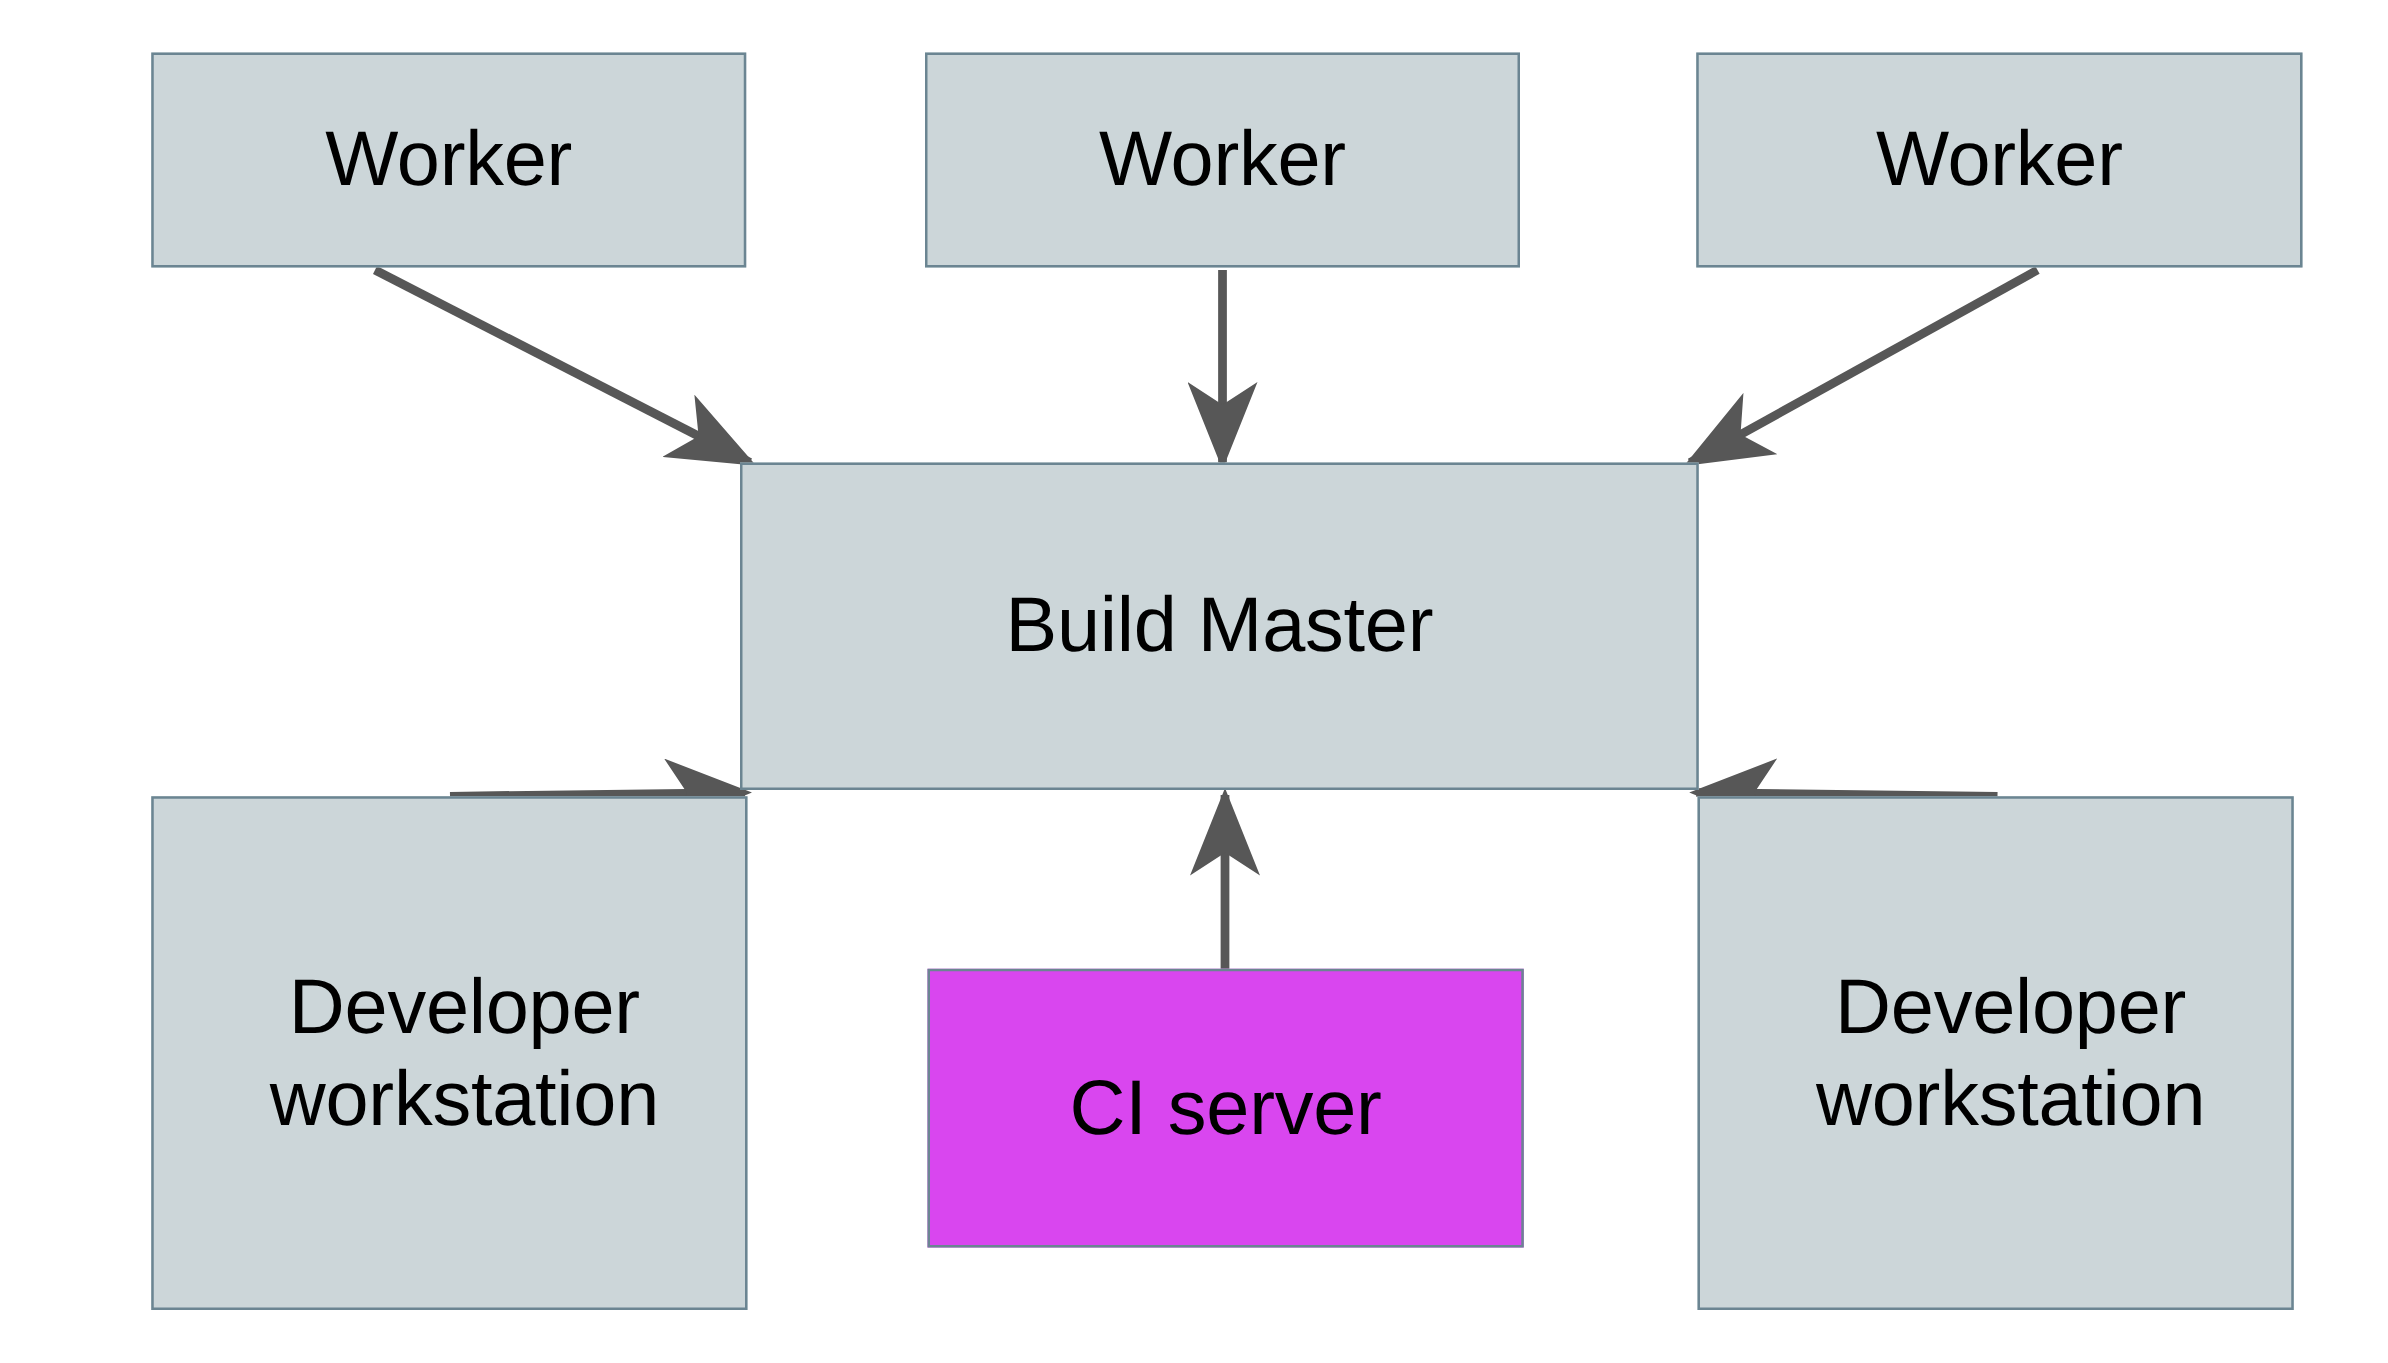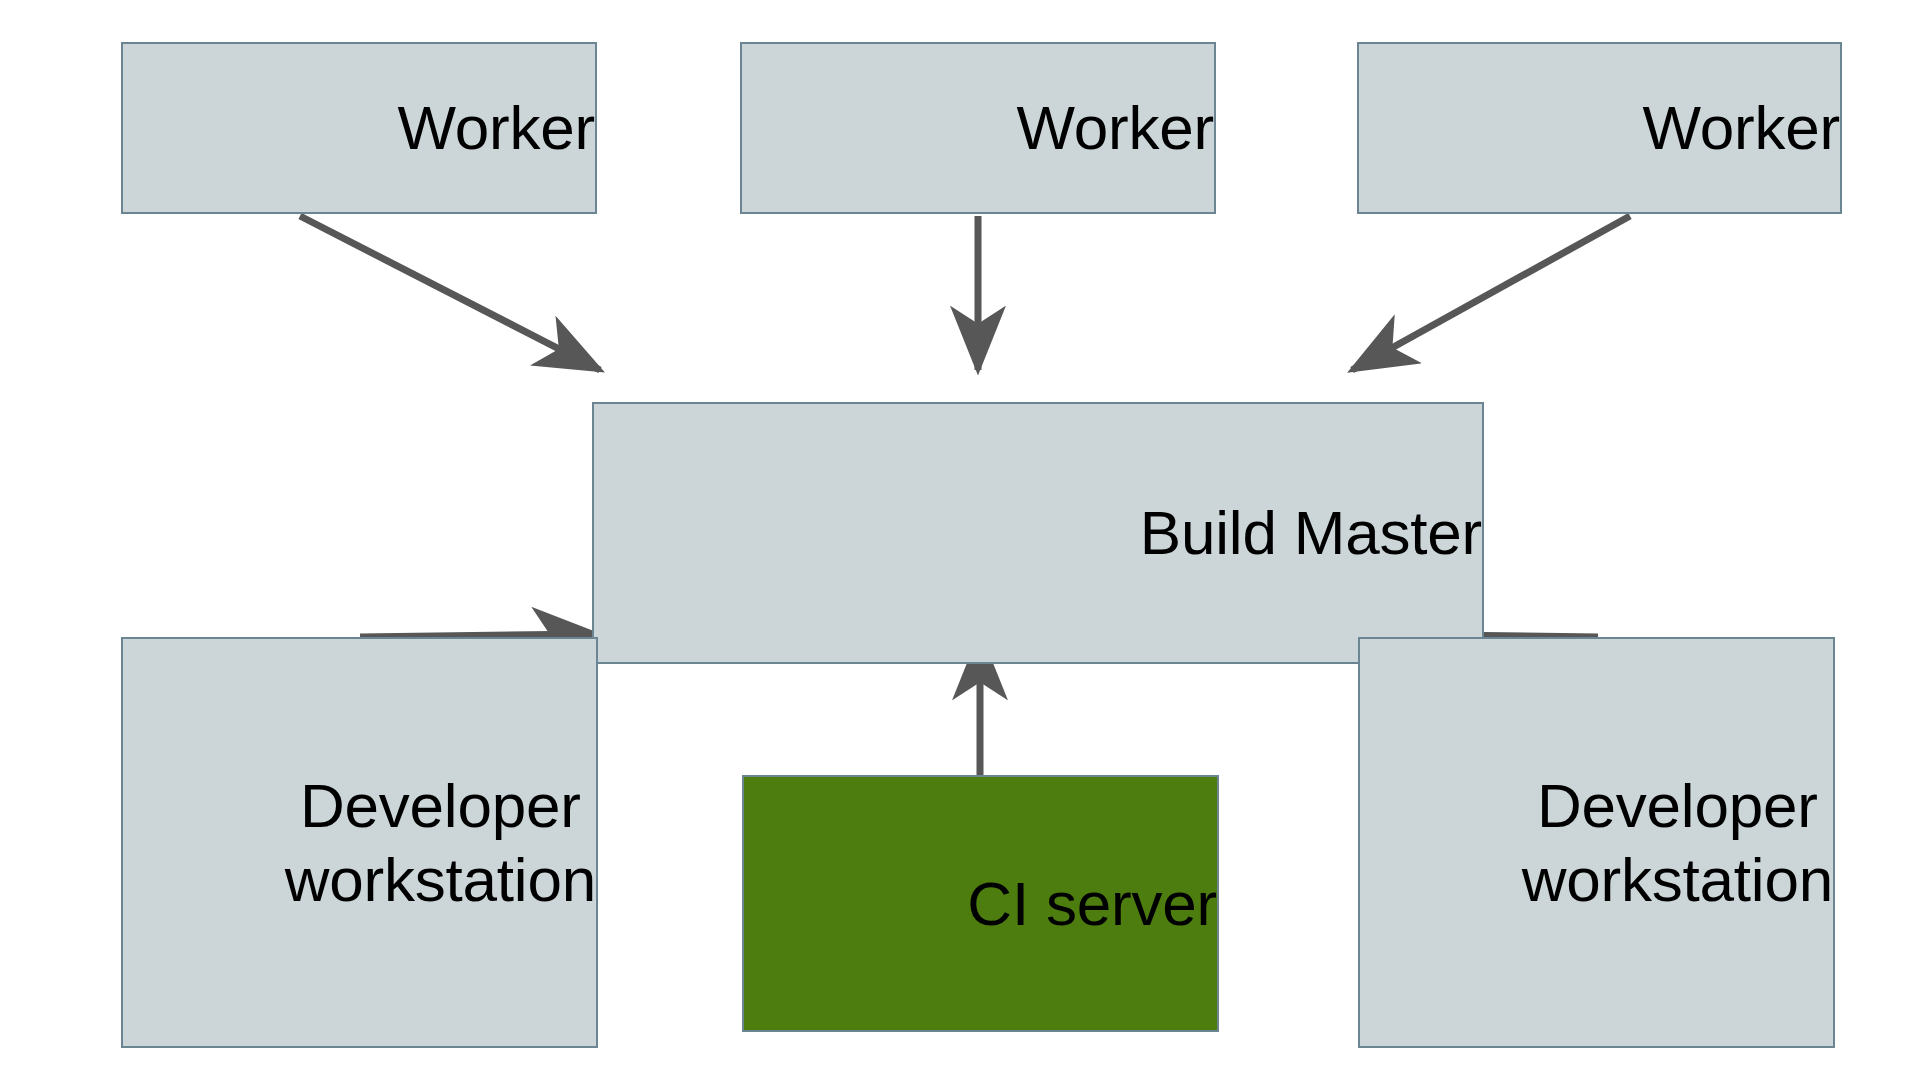--- a/index.html
+++ b/index.html
@@ -28,21 +28,21 @@
     height: 1090px;
     pointer-events: none;
   }
   .node {
     position: absolute;
     box-sizing: border-box;
     background: #ccd6d9;
     border: 2px solid #a16207;
     display: flex;
     align-items: center;
-    justify-content: flex-end;
+    justify-content: center;
     text-align: center;
   }
   .node-label {
     color: #000000;
     font-weight: 400;
     line-height: 1.18;
     white-space: pre-line;
     letter-spacing: -0.2px;
   }
   .node-worker .node-label { font-size: 62px; }
@@ -74,28 +74,28 @@
   <div id="node-layer">
       <div class="node node-worker" style="left: 121px; top: 42px; width: 476px; height: 172px; background: rgb(204, 214, 217); border-color: rgb(107, 133, 146);">
         <span class="node-label" style="color: rgb(0, 0, 0);">Worker</span>
       </div>
       <div class="node node-worker" style="left: 740px; top: 42px; width: 476px; height: 172px; background: rgb(204, 214, 217); border-color: rgb(107, 133, 146);">
         <span class="node-label" style="color: rgb(0, 0, 0);">Worker</span>
       </div>
       <div class="node node-worker" style="left: 1357px; top: 42px; width: 485px; height: 172px; background: rgb(204, 214, 217); border-color: rgb(107, 133, 146);">
         <span class="node-label" style="color: rgb(0, 0, 0);">Worker</span>
       </div>
-      <div class="node node-master" style="left: 592px; top: 370px; width: 892px; height: 262px; background: rgb(204, 214, 217); border-color: rgb(107, 133, 146); margin-top: 32px;">
+      <div class="node node-master" style="left: 592px; top: 370px; width: 767px; height: 262px; background: rgb(204, 214, 217); border-color: rgb(107, 133, 146);">
         <span class="node-label" style="color: rgb(0, 0, 0);">Build Master</span>
       </div>
       <div class="node node-dev" style="left: 121px; top: 637px; width: 477px; height: 411px; background: rgb(204, 214, 217); border-color: rgb(107, 133, 146);">
         <span class="node-label" style="color: rgb(0, 0, 0);">Developer
 workstation</span>
       </div>
-      <div class="node node-ci" style="left: 742px; top: 775px; width: 477px; height: 257px; background: #4d7c0f; border-color: rgb(107, 133, 146);">
+      <div class="node node-ci" style="left: 742px; top: 775px; width: 477px; height: 223px; background: #d946ef; border-color: rgb(107, 133, 146);">
         <span class="node-label" style="color: rgb(0, 0, 0);">CI server</span>
       </div>
       <div class="node node-dev" style="left: 1358px; top: 637px; width: 477px; height: 411px; background: rgb(204, 214, 217); border-color: rgb(107, 133, 146);">
         <span class="node-label" style="color: rgb(0, 0, 0);">Developer
 workstation</span>
       </div>
     </div>
 
 </div>
 

